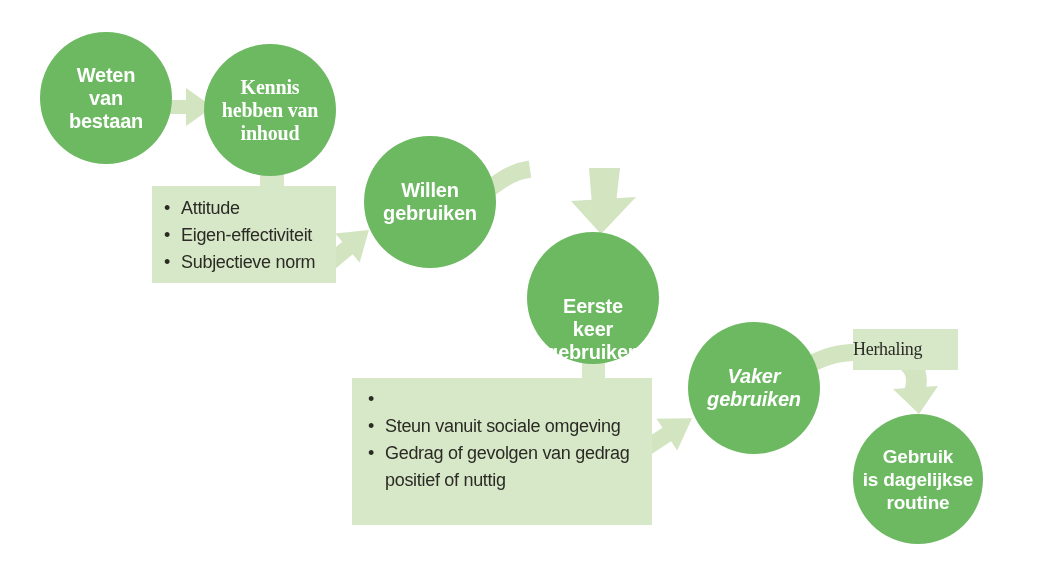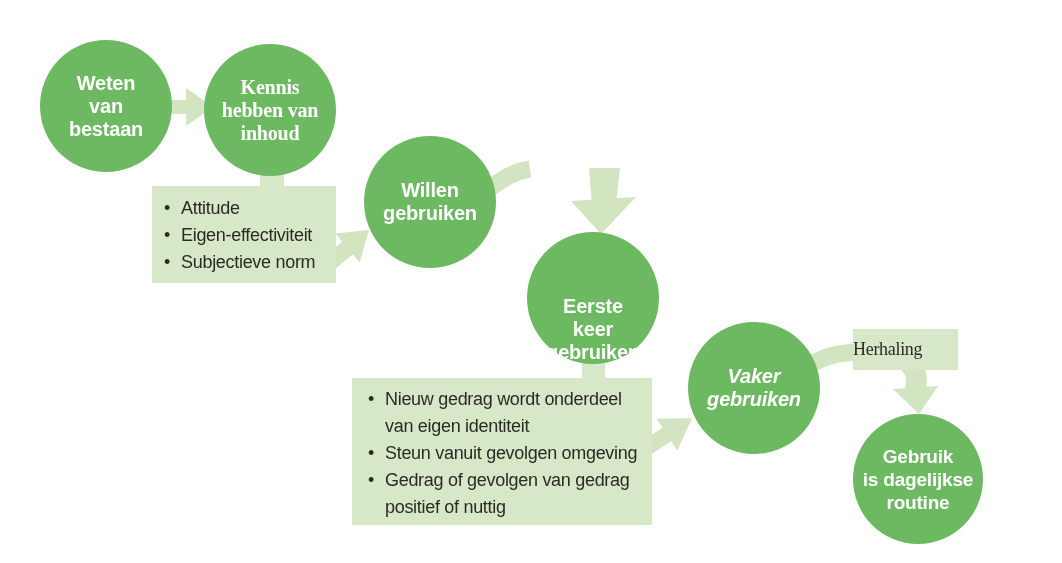--- a/index.html
+++ b/index.html
@@ -15,21 +15,21 @@
   .band   { stroke:var(--arrow_fill); stroke-width:17; fill:none; }
   .band-thick { stroke:var(--arrow_fill); stroke-width:21; fill:none; }
 
   .circle {
     position:absolute; z-index:2; border-radius:50%;
     background:var(--circle_fill); color:var(--circle_text);
     display:flex; align-items:center; justify-content:center;
     text-align:center; font-weight:bold; font-size:20px; line-height:23px;
     white-space:pre-line; letter-spacing:-0.2px;
   }
-  .c1 { left:40px;  top:40px;  width:132px; height:132px; }
+  .c1 { left:40px;  top:32px;  width:132px; height:132px; }
   .c2 { left:204px; top:44px;  width:132px; height:132px;font-family:Liberation Serif, serif; }
   .c3 { left:364px; top:136px; width:132px; height:132px; }
   .c4 { left:527px; top:232px; width:132px; height:132px;align-items:flex-end; }
   .c5 { left:688px; top:322px; width:132px; height:132px;font-style:italic; }
   .c6 { left:853px; top:414px; width:130px; height:130px; font-size:19px; }
 
   .box {
     position:absolute; z-index:2; box-sizing:border-box;
     background:var(--box_fill); color:var(--box_text);
     font-size:18px; letter-spacing:-0.3px;
@@ -121,26 +121,24 @@
         <span class="text">Subjectieve norm</span>
       </li>
     </ul>
   </div>
 
 
   <div class="box b3">
     <ul class="bullets">
       <li>
         <span class="bullet">•</span>
-        <span class="text">Nieuw gedrag wordt onderdeel
-van eigen identiteit</span>
       </li>
       <li>
         <span class="bullet">•</span>
-        <span class="text">Steun vanuit gevolgen omgeving</span>
+        <span class="text">Steun vanuit sociale omgeving</span>
       </li>
       <li>
         <span class="bullet">•</span>
         <span class="text">Gedrag of gevolgen van gedrag
 positief of nuttig</span>
       </li>
     </ul>
   </div>
 
   <div class="box b4">

